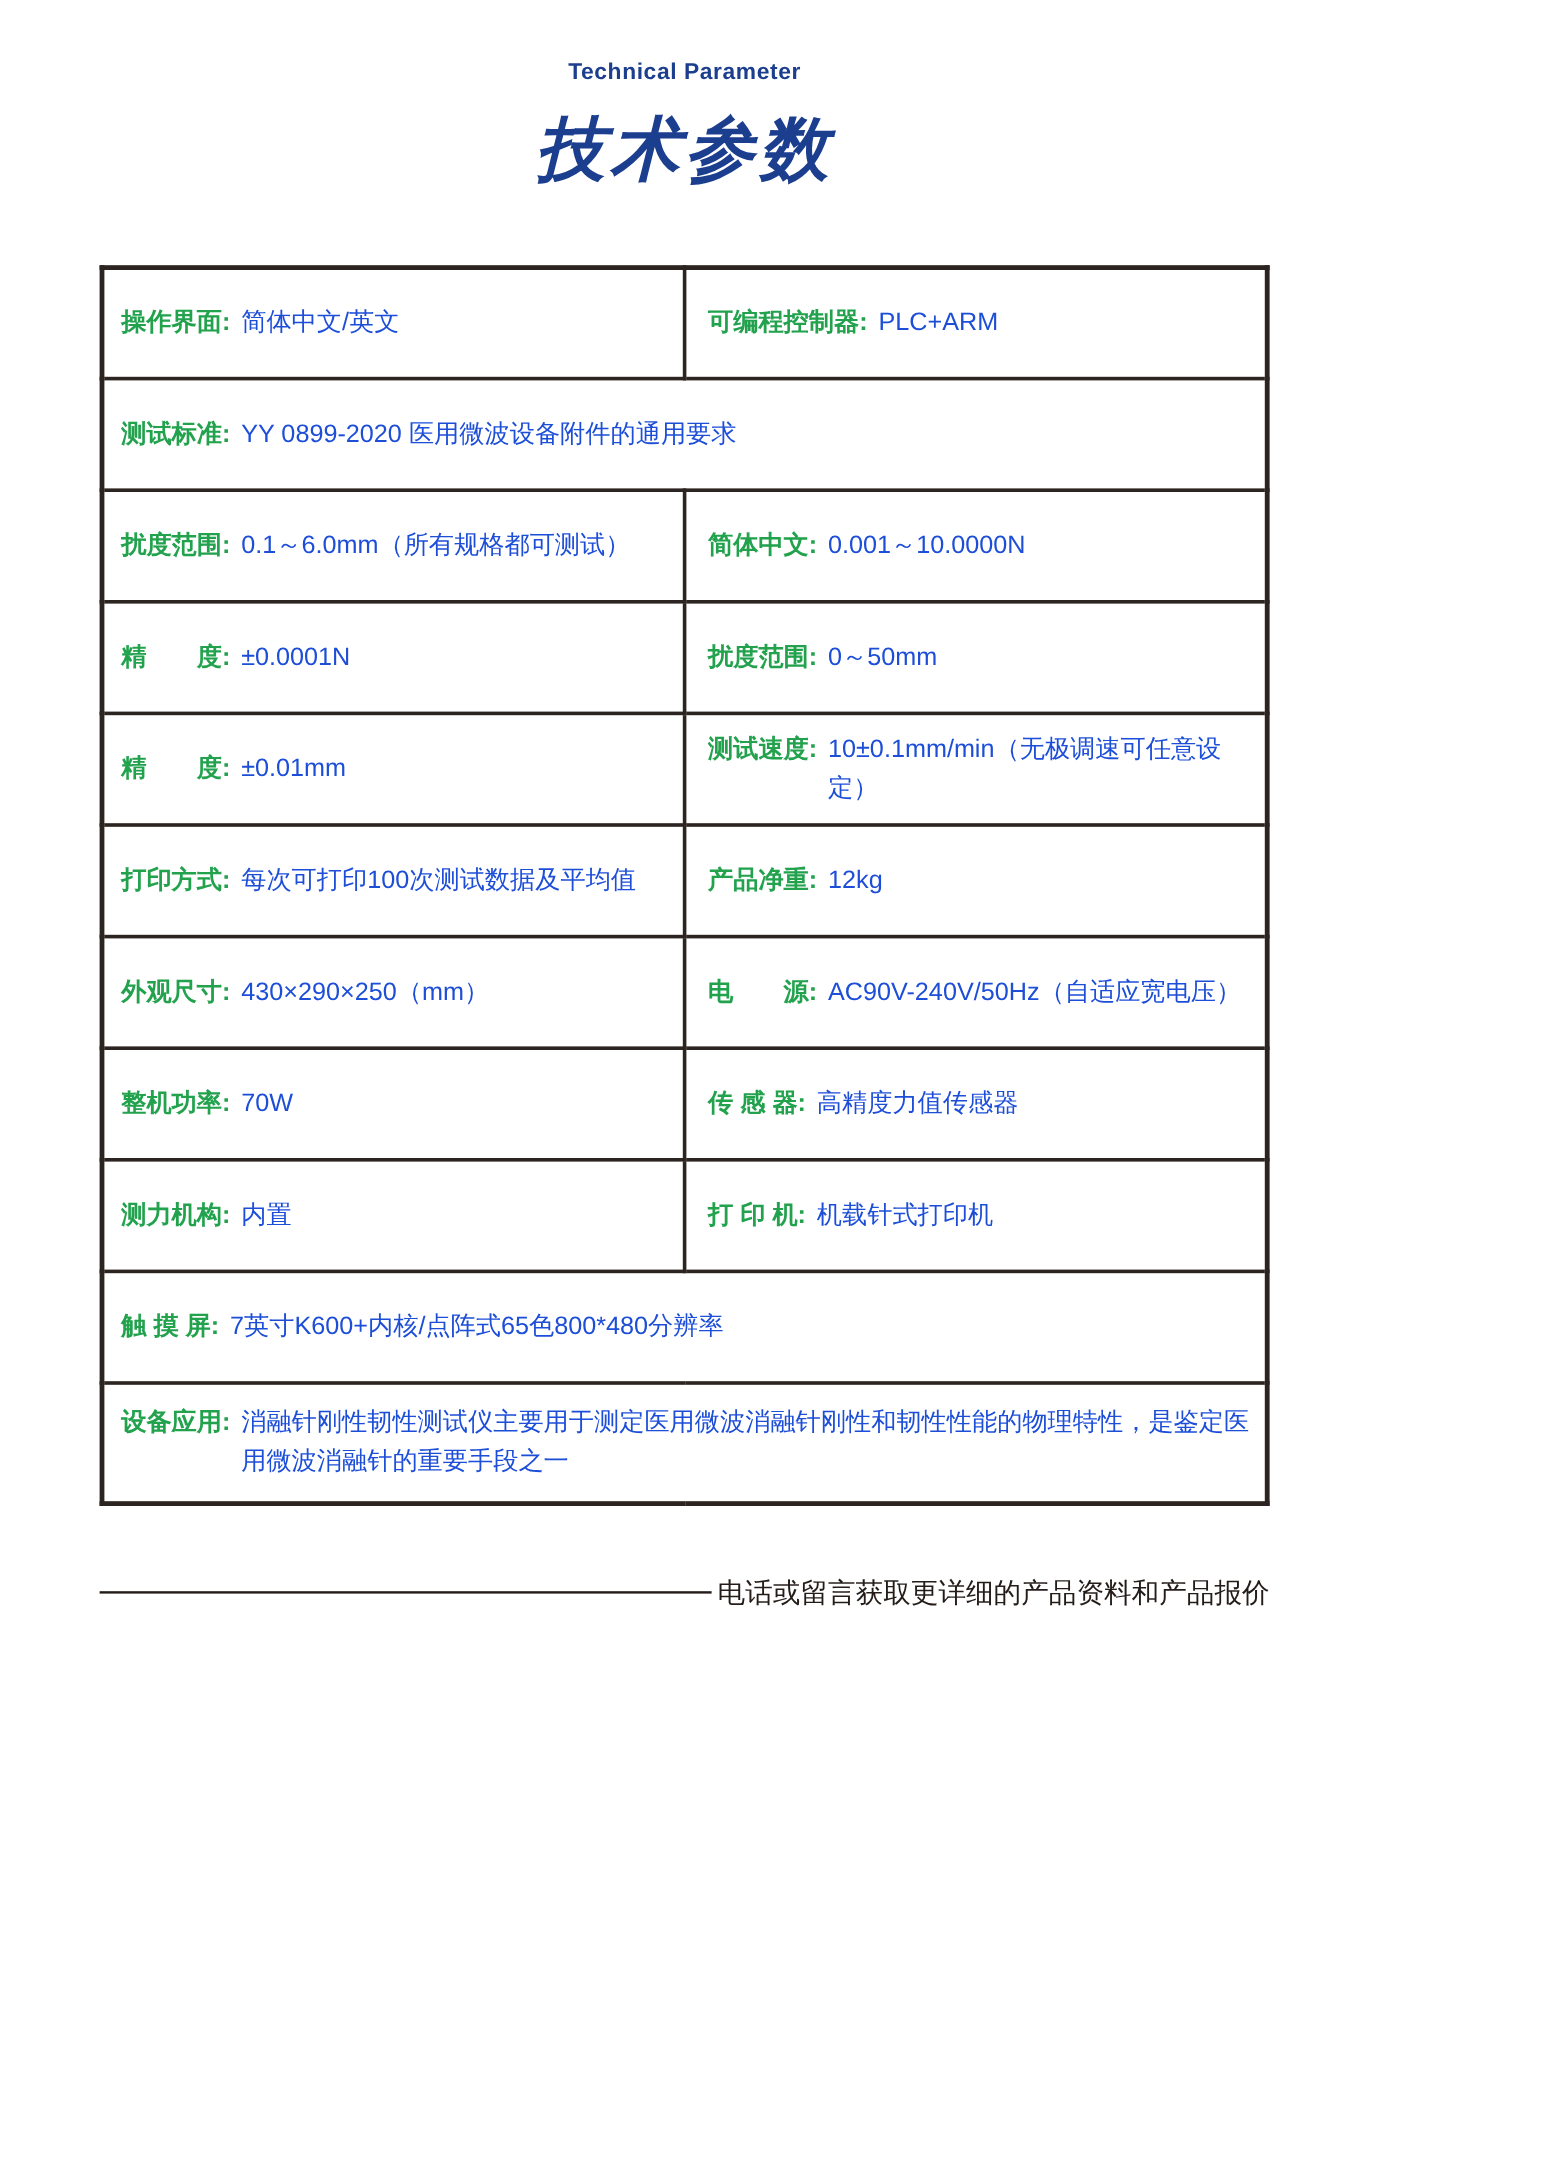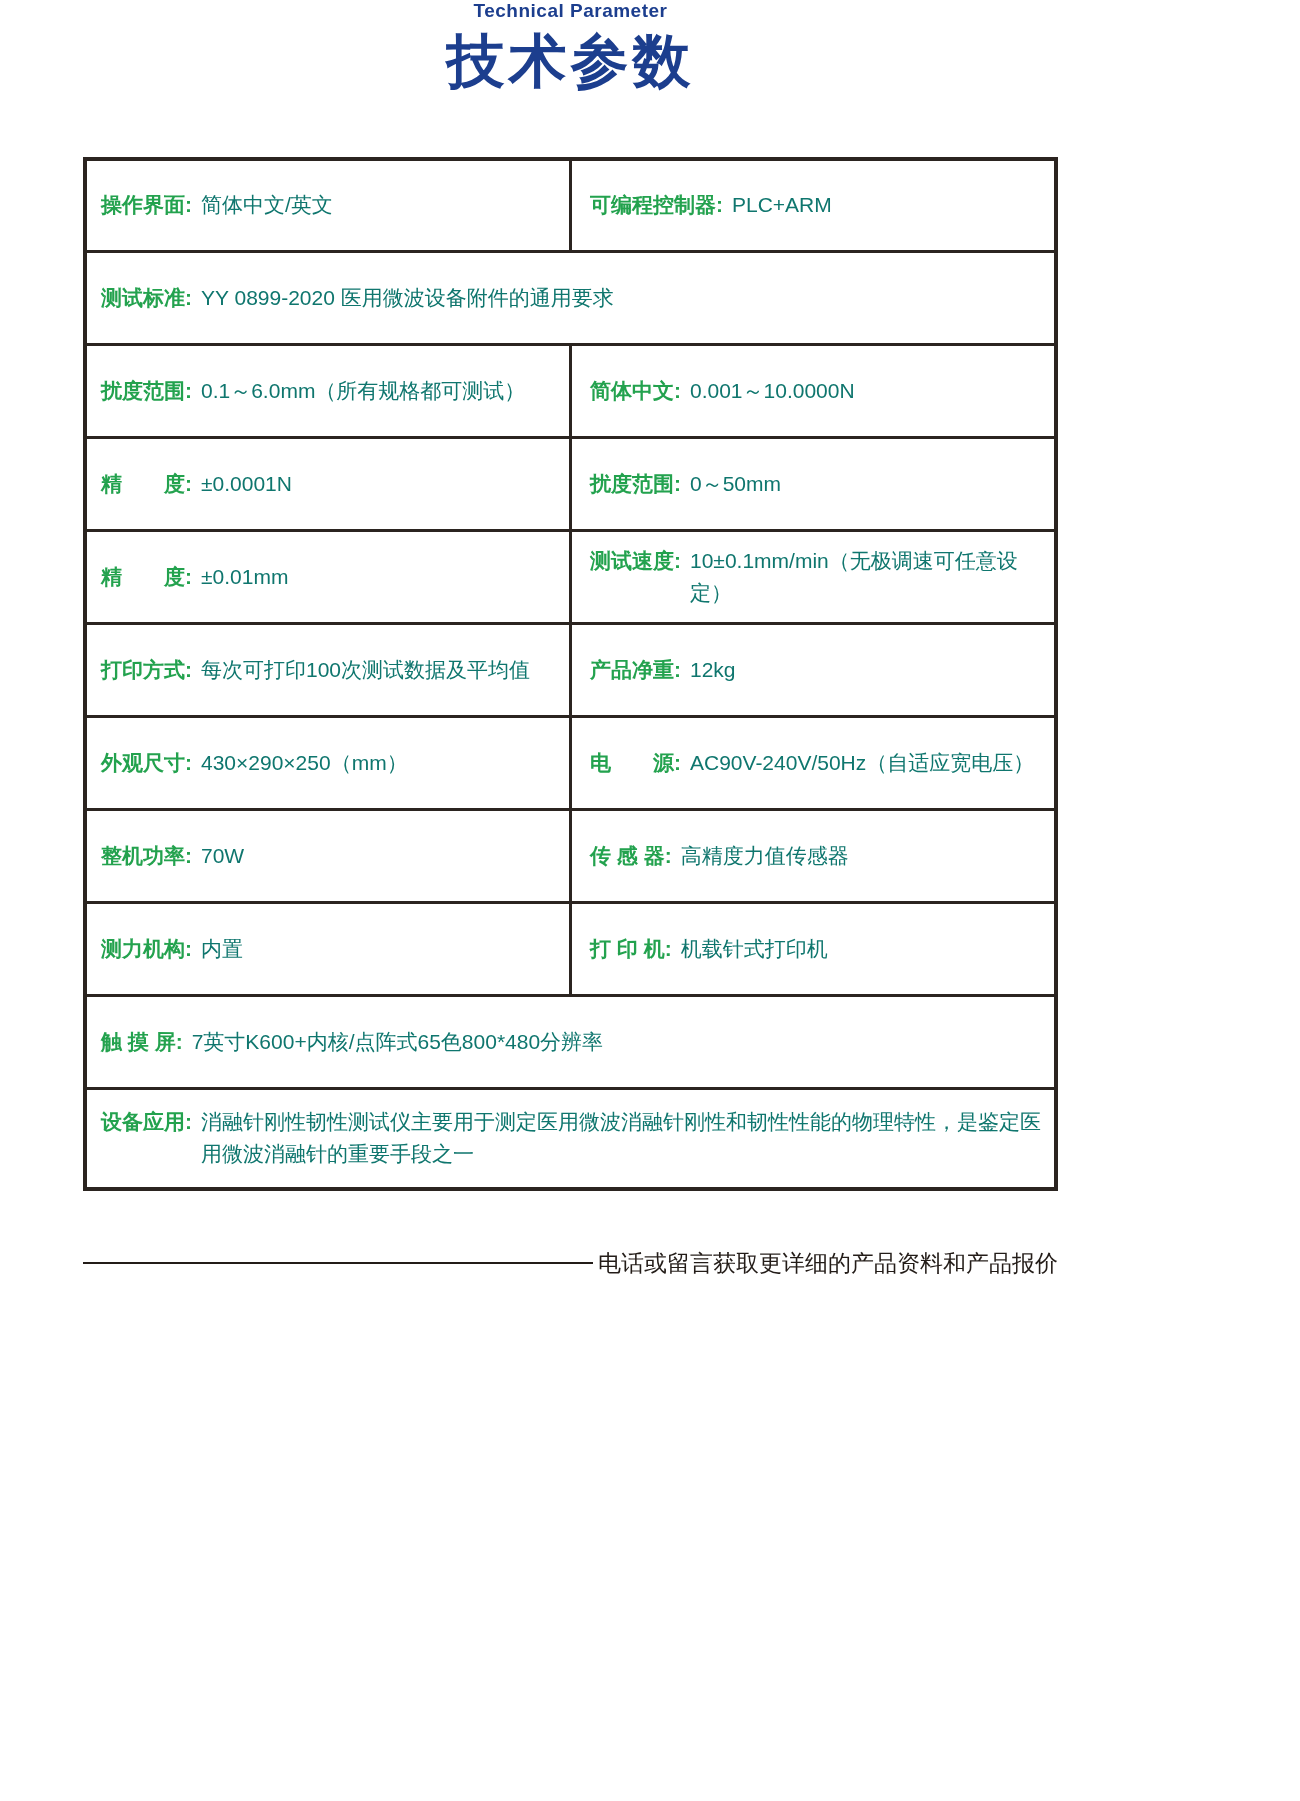--- a/index.html
+++ b/index.html
@@ -5,44 +5,44 @@
   * { margin: 0; padding: 0; box-sizing: border-box; }
   html, body { background: #ffffff; }
   body {
     width: 1300px; height: 1801px;
     font-family: "Liberation Sans", sans-serif;
     color: #231c18;
   }
   .page { position: relative; width: 1300px; height: 1801px; overflow: hidden; }
   .content { width: 975px; margin-left: 83px; }
 
-  .header { text-align: center; }
+  .header { text-align: center; padding-top: 50px; }
   .subtitle { color: #1c3e8e; font-size: 19px; font-weight: bold; letter-spacing: 0.5px; }
-  .title { color: #1c3e8e; font-size: 58px; font-weight: bold; letter-spacing: 4px; margin-top: 6px; line-height: 1.15; }
+  .title { color: #1c3e8e; font-size: 58px; font-weight: bold; letter-spacing: 4px; margin-top: 20px; line-height: 1.15; font-style: italic; }
 
   table.spec-table {
     border-collapse: collapse;
     width: 975px;
     margin-top: 62px;
     border: 4px solid #2b2420;
     table-layout: fixed;
     padding-left: 20px;
   }
   table.spec-table td {
     border: 3px solid #2b2420;
     vertical-align: middle;
     height: 93px;
     padding: 0 6px 0 14px;
     font-size: 21px;
   }
   table.spec-table td.right { padding-left: 18px; margin-left: 19px; }
   table.spec-table tr.tall td { height: 100px; }
   .cellflex { display: flex; align-items: flex-start; gap: 9px; line-height: 1.55; }
   .label { color: #23a24e; font-weight: bold; white-space: pre; flex: 0 0 auto; }
-  .value { color: #0f766e; }
+  .value { color: #1d4ed8; }
 
   .footer { display: flex; align-items: center; gap: 5px; margin-top: 57px; width: 975px; }
   .footer-line { flex: 1 1 auto; height: 2px; background: #231c18; }
   .footer-text { flex: 0 0 auto; font-size: 23px; color: #231c18; white-space: nowrap; }
 </style>
 </head>
 <body>
 
 <div class="page">
   <div class="content">

